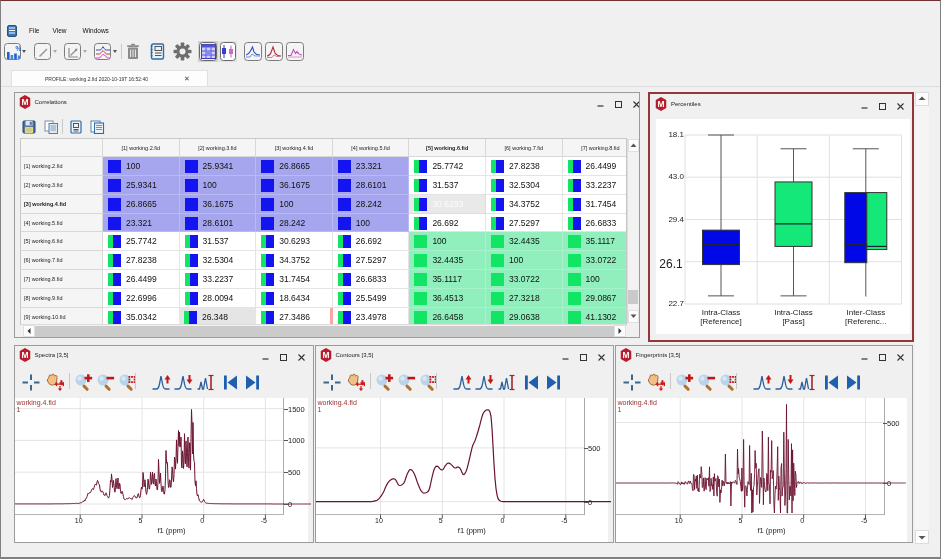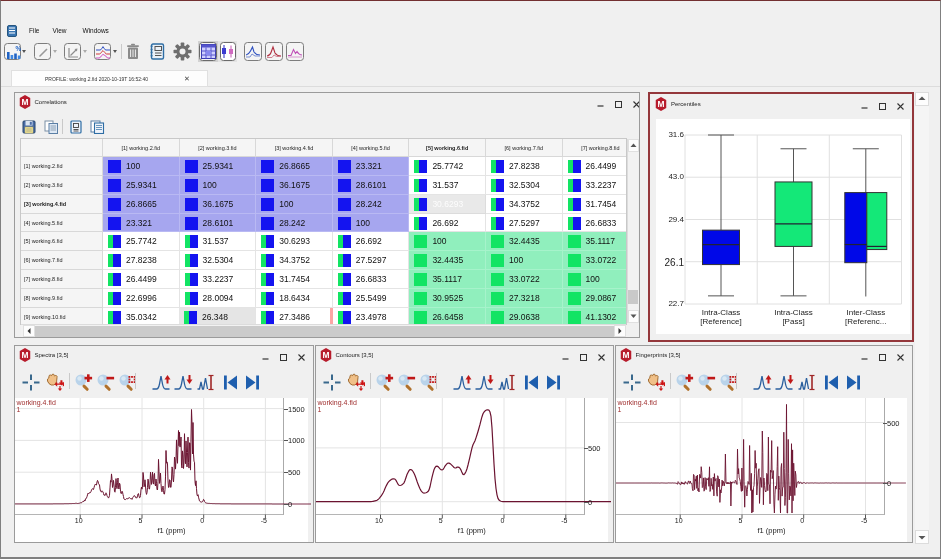--- a/index.html
+++ b/index.html
@@ -435,21 +435,21 @@
 <div class="cell" style="left:235.2px;top:149.95px;width:76.6px;height:18.85px;background:#ffffff;border-right:1px solid #e4e4e4;border-bottom:1px solid #e4e4e4">
             <span class="ic" style="background:linear-gradient(90deg,#12e464 38%,#1414f0 38%)"></span>
             <span class="cv">18.6434</span>
           </div>
 <div class="cell" style="left:311.8px;top:149.95px;width:76.6px;height:18.85px;background:#ffffff;border-right:1px solid #e4e4e4;border-bottom:1px solid #e4e4e4">
             <span class="ic" style="background:linear-gradient(90deg,#12e464 38%,#1414f0 38%)"></span>
             <span class="cv">25.5499</span>
           </div>
 <div class="cell" style="left:388.4px;top:149.95px;width:76.6px;height:18.85px;background:#90efbd;border-right:1px solid #a6f3cb;border-bottom:1px solid #a6f3cb">
             <span class="ic" style="background:#12e464"></span>
-            <span class="cv">30.9525</span>
+            <span class="cv">36.4513</span>
           </div>
 <div class="cell" style="left:465px;top:149.95px;width:76.6px;height:18.85px;background:#90efbd;border-right:1px solid #a6f3cb;border-bottom:1px solid #a6f3cb">
             <span class="ic" style="background:#12e464"></span>
             <span class="cv">27.3218</span>
           </div>
 <div class="cell" style="left:541.6px;top:149.95px;width:76.6px;height:18.85px;background:#90efbd;border-right:1px solid #a6f3cb;border-bottom:1px solid #a6f3cb">
             <span class="ic" style="background:#12e464"></span>
             <span class="cv">29.0867</span>
           </div>
 <div class="hcell" style="left:0;top:168.8px;width:82px;height:18.85px;line-height:18.85px;padding-left:3px">[9] working.10.fid</div>
@@ -550,24 +550,24 @@
             <rect x="119" y="62.9444" width="37" height="64.4704" fill="#14e878" stroke="#333"></rect>
             <line x1="119" y1="104.881" x2="156" y2="104.881" stroke="#223" stroke-width="1.2"></line>
             <line x1="209.8" y1="29.7704" x2="209.8" y2="73.5852" stroke="#555"></line>
             <line x1="209.8" y1="143.689" x2="209.8" y2="177.489" stroke="#555"></line>
             <line x1="196.8" y1="29.7704" x2="222.8" y2="29.7704" stroke="#555"></line>
             <rect x="188.8" y="73.5852" width="22" height="70.1037" fill="#0008e8" stroke="#333"></rect>
             <rect x="210.8" y="73.5852" width="20" height="56.9593" fill="#14e878" stroke="#333"></rect>
             <line x1="188.8" y1="125.537" x2="210.8" y2="125.537" stroke="#223" stroke-width="1.2"></line>
             <line x1="210.8" y1="127.415" x2="230.8" y2="127.415" stroke="#223" stroke-width="1.2"></line>
           </svg>
-<div class="abs" style="left:8px;top:36px;width:26px;text-align:right;font-size:8px;color:#222">31.6</div>
+<div class="abs" style="left:8px;top:36px;width:26px;text-align:right;font-size:8px;color:#222">18.1</div>
 <div class="abs" style="left:8px;top:78.2px;width:26px;text-align:right;font-size:8px;color:#222">43.0</div>
 <div class="abs" style="left:8px;top:120.5px;width:26px;text-align:right;font-size:8px;color:#222">29.4</div>
-<div class="abs" style="left:8px;top:162.7px;width:26px;text-align:right;font-size:10px;color:#222">26.1</div>
+<div class="abs" style="left:8px;top:162.7px;width:26px;text-align:center;font-size:12px;color:#222">26.1</div>
 <div class="abs" style="left:8px;top:205px;width:26px;text-align:right;font-size:8px;color:#222">22.7</div>
 <div class="abs" style="left:31px;top:214px;width:80px;text-align:center;font-size:8px;color:#222">Intra-Class<br>[Reference]</div>
 <div class="abs" style="left:103.5px;top:214px;width:80px;text-align:center;font-size:8px;color:#222">Intra-Class<br>[Pass]</div>
 <div class="abs" style="left:175.8px;top:214px;width:80px;text-align:center;font-size:8px;color:#222">Inter-Class<br>[Referenc...</div>
 </div>
 </div>
 <div class="win" style="left:12.5px;top:258px;width:300.5px;height:198px">
         <svg class="abs" style="left:4px;top:3px" width="14" height="14" viewBox="0 0 20 20">
           <polygon points="10,0 17.5,4.3 17.5,15.7 10,20 2.5,15.7 2.5,4.3" fill="#b71c2c"></polygon>
           <text x="10" y="14.5" font-size="12" font-weight="bold" fill="#fff" text-anchor="middle" font-family="Liberation Sans">M</text>

